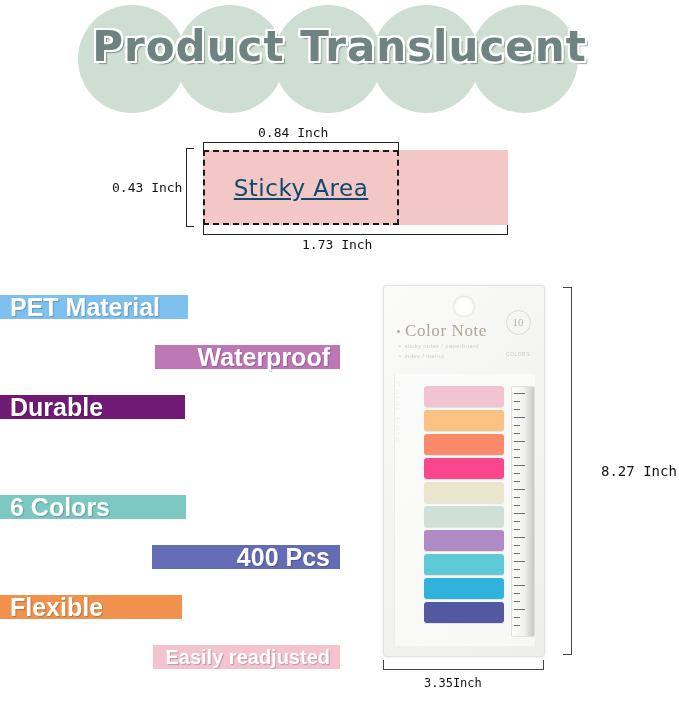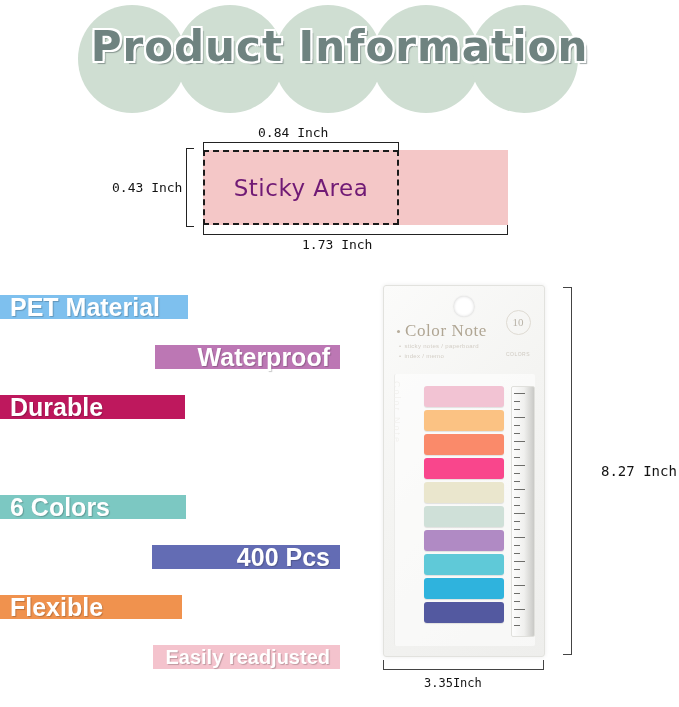--- a/index.html
+++ b/index.html
@@ -64,22 +64,23 @@
     width: 196px; height: 75px;
     border: 2px dashed #1a1a1a;
     box-sizing: border-box;
     display: flex;
     align-items: center;
     justify-content: center;
   }
   #sticky-area-label {
     font-family: "DejaVu Sans", sans-serif;
     font-size: 23px;
-    color: #701a75;
+    color: #0c4a6e;
     letter-spacing: 0.5px;
+    text-decoration: underline;
   }
   .dim-text {
     position: absolute;
     font-family: "DejaVu Sans Mono", monospace;
     font-size: 13px;
     color: #141414;
     white-space: nowrap;
   }
   #dim-top-label { left: 258px; top: 5px; }
   #dim-left-label { left: 112px; top: 60px; }
@@ -307,21 +308,21 @@
 </style>
 </head>
 <body>
 
 <div id="header-band">
   <div class="header-circle" style="left:78px;"></div>
   <div class="header-circle" style="left:176px;"></div>
   <div class="header-circle" style="left:274px;"></div>
   <div class="header-circle" style="left:372px;"></div>
   <div class="header-circle" style="left:470px;"></div>
-  <div id="header-title">Product Information</div>
+  <div id="header-title">Product Translucent</div>
 </div>
 
 <div id="sticky-diagram">
   <div id="sticky-note-body"></div>
   <div id="sticky-area-box">
     <span id="sticky-area-label">Sticky Area</span>
   </div>
 
   <div class="bracket-h" id="dim-top-bracket"></div>
   <div class="bracket-h-down" id="dim-bottom-bracket"></div>
@@ -332,21 +333,21 @@
   <div class="dim-text" id="dim-bottom-label">1.73 Inch</div>
 </div>
 
 <div id="feature-list">
     <div class="feature-bar left-aligned" style="top: 0px; background: rgb(126, 192, 238); width: 188px;">
       <span>PET Material</span>
     </div>
     <div class="feature-bar right-aligned" style="top: 50px; background: rgb(188, 119, 180); left: 155px; width: 185px;">
       <span>Waterproof</span>
     </div>
-    <div class="feature-bar left-aligned" style="top: 100px; background: #be185d; width: 185px;">
+    <div class="feature-bar left-aligned" style="top: 100px; background: #701a75; width: 185px;">
       <span>Durable</span>
     </div>
     <div class="feature-bar left-aligned" style="top: 200px; background: rgb(124, 200, 194); width: 186px;">
       <span>6 Colors</span>
     </div>
     <div class="feature-bar right-aligned" style="top: 250px; background: rgb(99, 108, 180); left: 152px; width: 188px;">
       <span>400 Pcs</span>
     </div>
     <div class="feature-bar left-aligned" style="top: 300px; background: rgb(240, 146, 78); width: 182px;">
       <span>Flexible</span>

